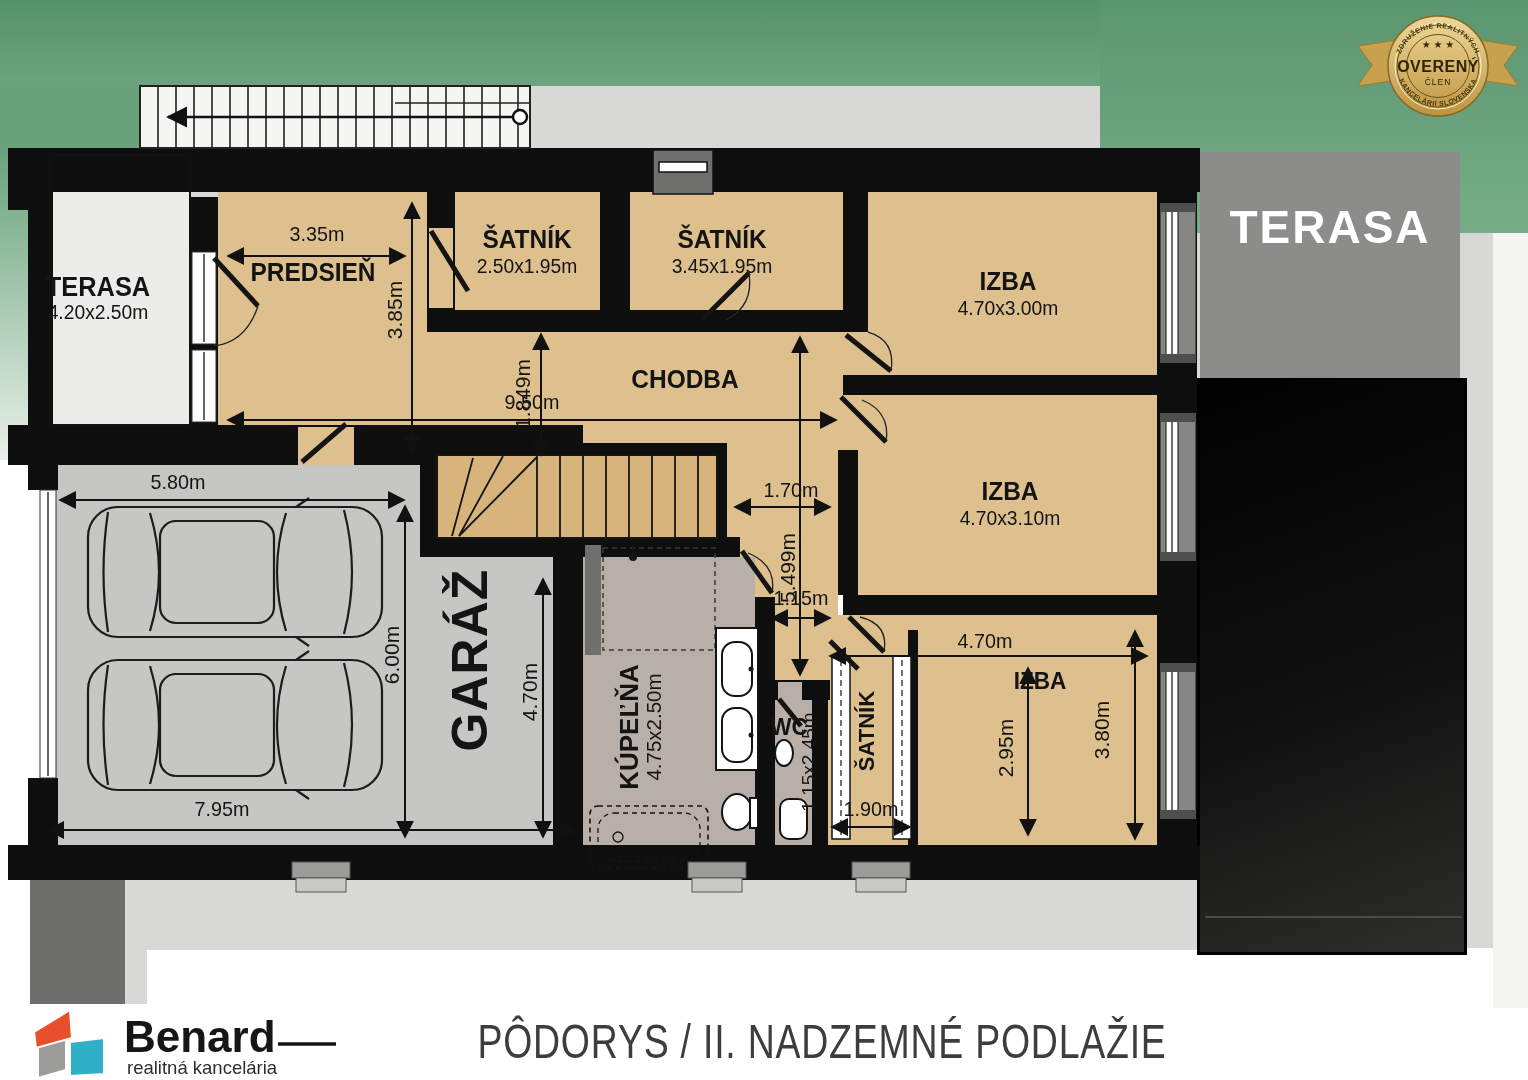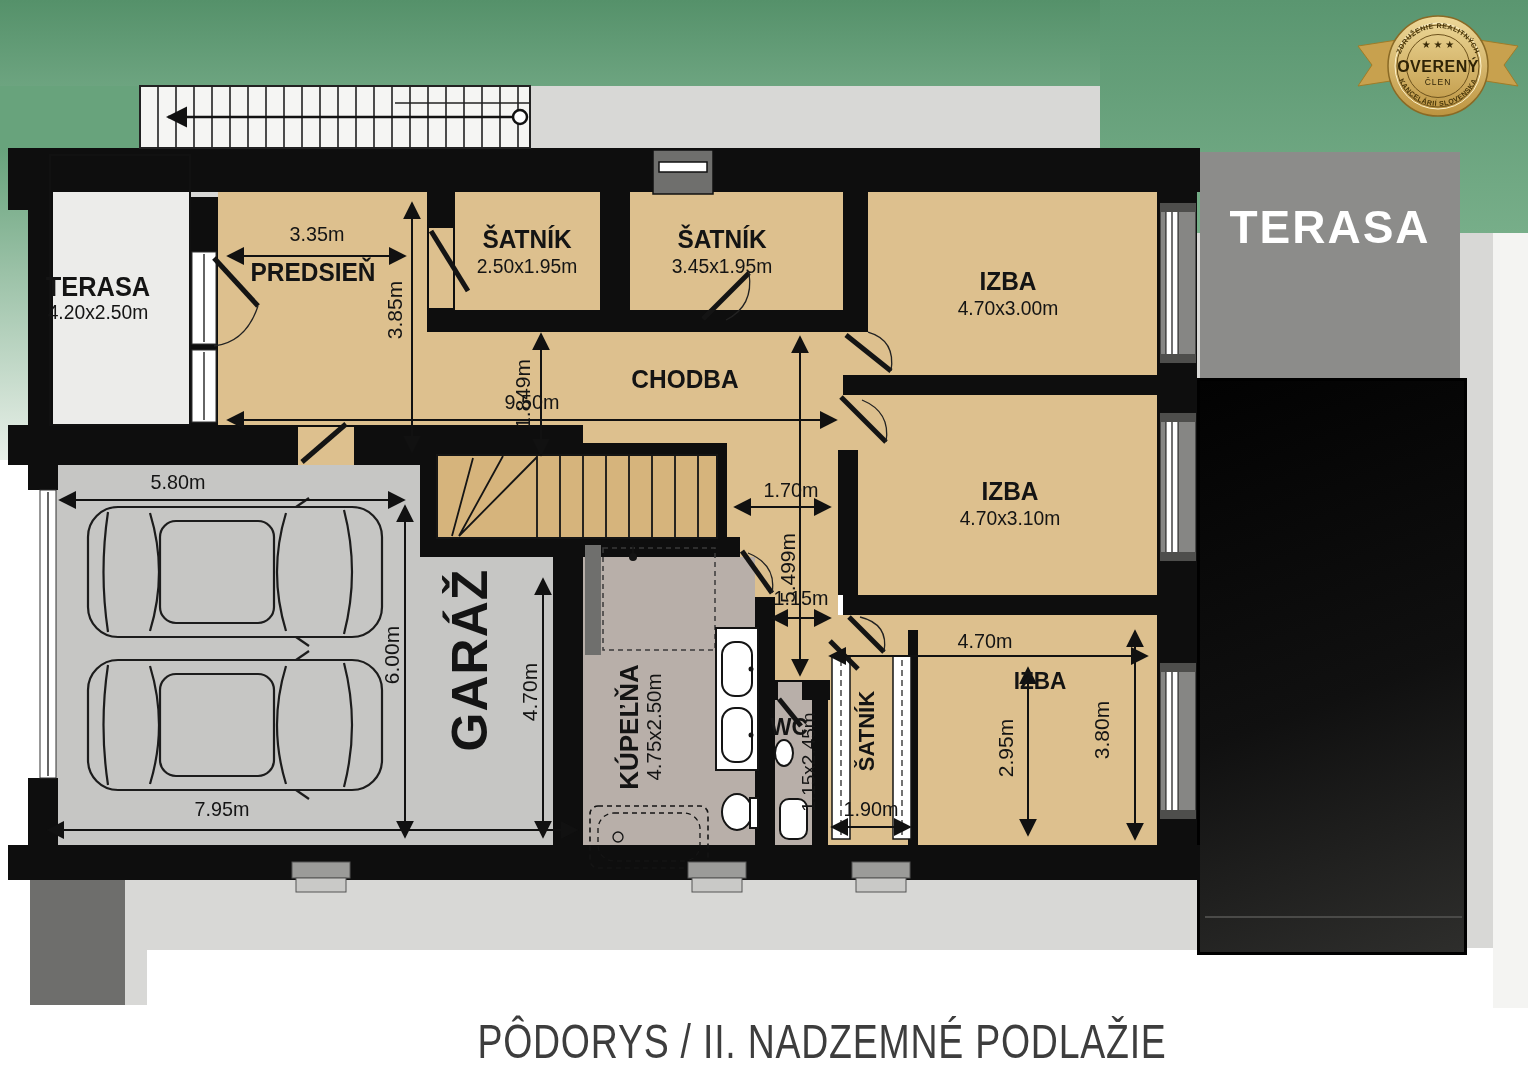--- a/index.html
+++ b/index.html
@@ -300,16 +300,26 @@
       </text>
       <text font-size="7" font-weight="bold" fill="#473509" letter-spacing="0.5">
         <textPath href="#arcB" startOffset="50%" text-anchor="middle">KANCELÁRIÍ SLOVENSKA</textPath>
       </text>
       <text x="86" y="46" text-anchor="middle" font-size="10" fill="#3a2b08">★ ★ ★</text>
       <text x="86" y="70" text-anchor="middle" font-size="16" font-weight="bold" fill="#2f2306" letter-spacing="0.5">OVERENÝ</text>
       <text x="86" y="83" text-anchor="middle" font-size="8.5" fill="#2f2306" letter-spacing="1">ČLEN</text>
     </svg>
   </div>
 
+  <div class="abs" style="left:26px;top:1004px;width:310px;height:76px;background:#fff;">
+    <svg width="310" height="76" viewBox="0 0 310 76">
+      <polygon points="12,34 40,22 40,66 12,74" fill="#9c9c9a" stroke="#fff" stroke-width="2"></polygon>
+      <polygon points="8,28 44,6 46,34 10,44" fill="#e8502b" stroke="#fff" stroke-width="2"></polygon>
+      <polygon points="44,38 78,34 78,70 44,72" fill="#2fb0c7" stroke="#fff" stroke-width="2"></polygon>
+      <text x="98" y="48" font-size="44" font-weight="700" fill="#161616">Benard</text>
+      <line x1="252" y1="40" x2="310" y2="40" stroke="#161616" stroke-width="3.5"></line>
+      <text x="101" y="70" font-size="18.5" fill="#2e2e2e">realitná kancelária</text>
+    </svg>
+  </div>
 
   <div class="title" style="left:822px;top:1041px;">PÔDORYS / II. NADZEMNÉ PODLAŽIE</div>
 
 </div>
 
 </body></html>

